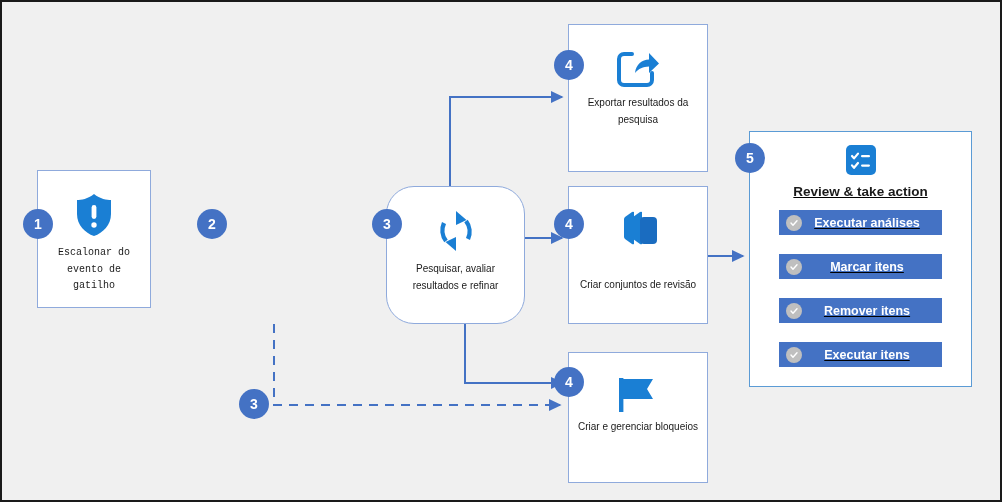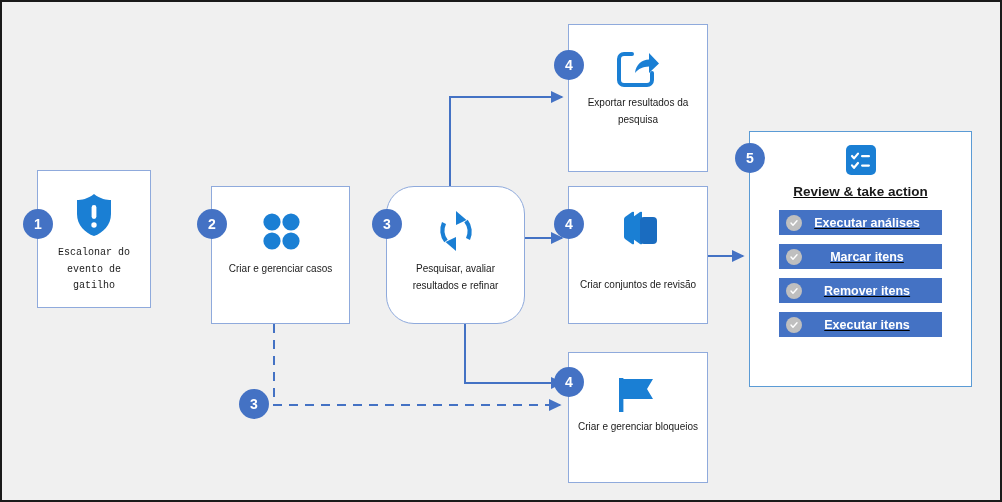--- a/index.html
+++ b/index.html
@@ -66,21 +66,21 @@
   }
   #panel-5 .panel-icon{margin-top:13px;}
   #panel-5 .panel-title{
     margin-top:9px;
     font-size:13.5px;
     font-weight:bold;
     color:#1a1a1a;
   }
   .action-list{
     margin-top:11px;
-    display:flex;flex-direction:column;gap:9px;
+    display:flex;flex-direction:column;gap:19px;
     width:100%;align-items:center;
   }
   .action-bar{
     width:163px;height:25px;
     background:#4472c4;
     display:flex;align-items:center;
     box-sizing:border-box;
     padding-left:7px;
   }
   .action-bar .chk{
@@ -157,31 +157,20 @@
     <div class="icon-wrap">
       <svg width="40" height="46" viewBox="0 0 40 46">
         <path d="M20 2 C14 7 7 8 3 8 L3 22 C3 33 11 41 20 44 C29 41 37 33 37 22 L37 8 C33 8 26 7 20 2 Z" fill="#1a7fd4"></path>
         <rect x="17.6" y="13" width="4.8" height="14" rx="2.4" fill="#ffffff"></rect>
         <circle cx="20" cy="33" r="2.7" fill="#ffffff"></circle>
       </svg>
     </div>
     <div class="card-label">Escalonar do evento de gatilho</div>
   </div>
 
-  <div class="card" id="card-2">
-    <div class="icon-wrap">
-      <svg width="44" height="44" viewBox="0 0 44 44">
-        <circle cx="13" cy="13" r="8.6" fill="#1a7fd4"></circle>
-        <circle cx="32" cy="13" r="8.6" fill="#1a7fd4"></circle>
-        <circle cx="13" cy="32" r="8.6" fill="#1a7fd4"></circle>
-        <circle cx="32" cy="32" r="8.6" fill="#1a7fd4"></circle>
-      </svg>
-    </div>
-    <div class="card-label">Criar e gerenciar casos</div>
-  </div>
 
   <div class="card" id="card-3">
     <div class="icon-wrap">
       <svg width="44" height="48" viewBox="0 0 44 48">
         <g fill="none" stroke="#1a7fd4" stroke-width="4.4" stroke-linecap="butt">
           <path d="M10 16 A14 16 0 0 0 12 34"></path>
           <path d="M34 32 A14 16 0 0 0 32 14"></path>
         </g>
         <path d="M22 4 L32.5 13 L22 18 Z" fill="#1a7fd4"></path>
         <path d="M22 44 L11.5 35 L22 30 Z" fill="#1a7fd4"></path>

